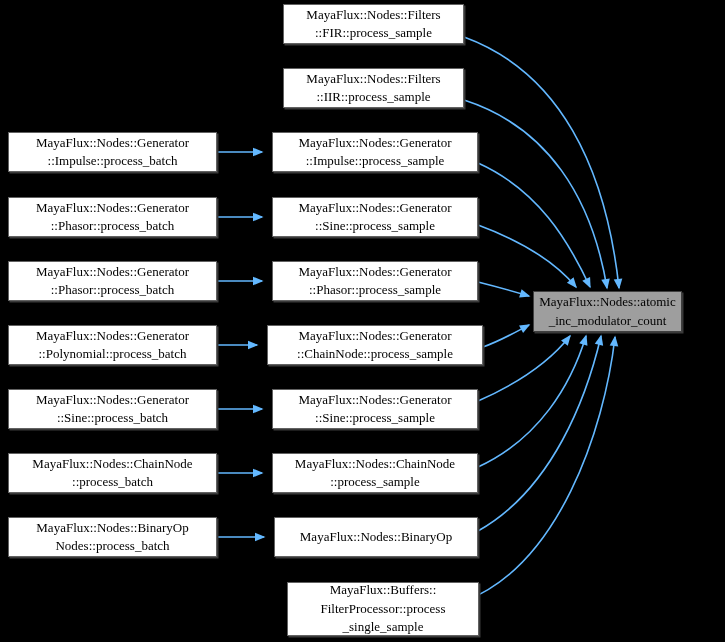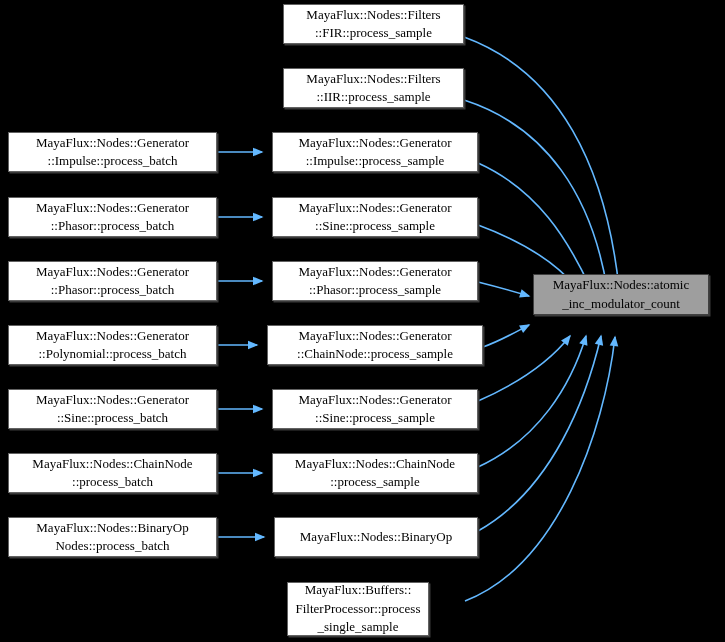--- a/index.html
+++ b/index.html
@@ -138,24 +138,24 @@
     <span>MayaFlux::Nodes::Generator</span>
     <span>::Sine::process_sample</span>
   </div>
   <div class="node" style="left:272px;top:453px;width:206px;height:40px">
     <span>MayaFlux::Nodes::ChainNode</span>
     <span>::process_sample</span>
   </div>
   <div class="node" style="left:274px;top:517px;width:204px;height:40px">
     <span>MayaFlux::Nodes::BinaryOp</span>
   </div>
-  <div class="node" style="left:287px;top:582px;width:142px;height:54px">
+  <div class="node" style="left:287px;top:582px;width:192px;height:54px">
     <span>MayaFlux::Buffers::</span>
     <span>FilterProcessor::process</span>
     <span>_single_sample</span>
   </div>
 
-  <div class="node target" style="left:533px;top:274px;width:176px;height:41px">
+  <div class="node target" style="left:533px;top:291px;width:149px;height:41px">
     <span>MayaFlux::Nodes::atomic</span>
     <span>_inc_modulator_count</span>
   </div>
 
 </div>
 
 </body></html>

